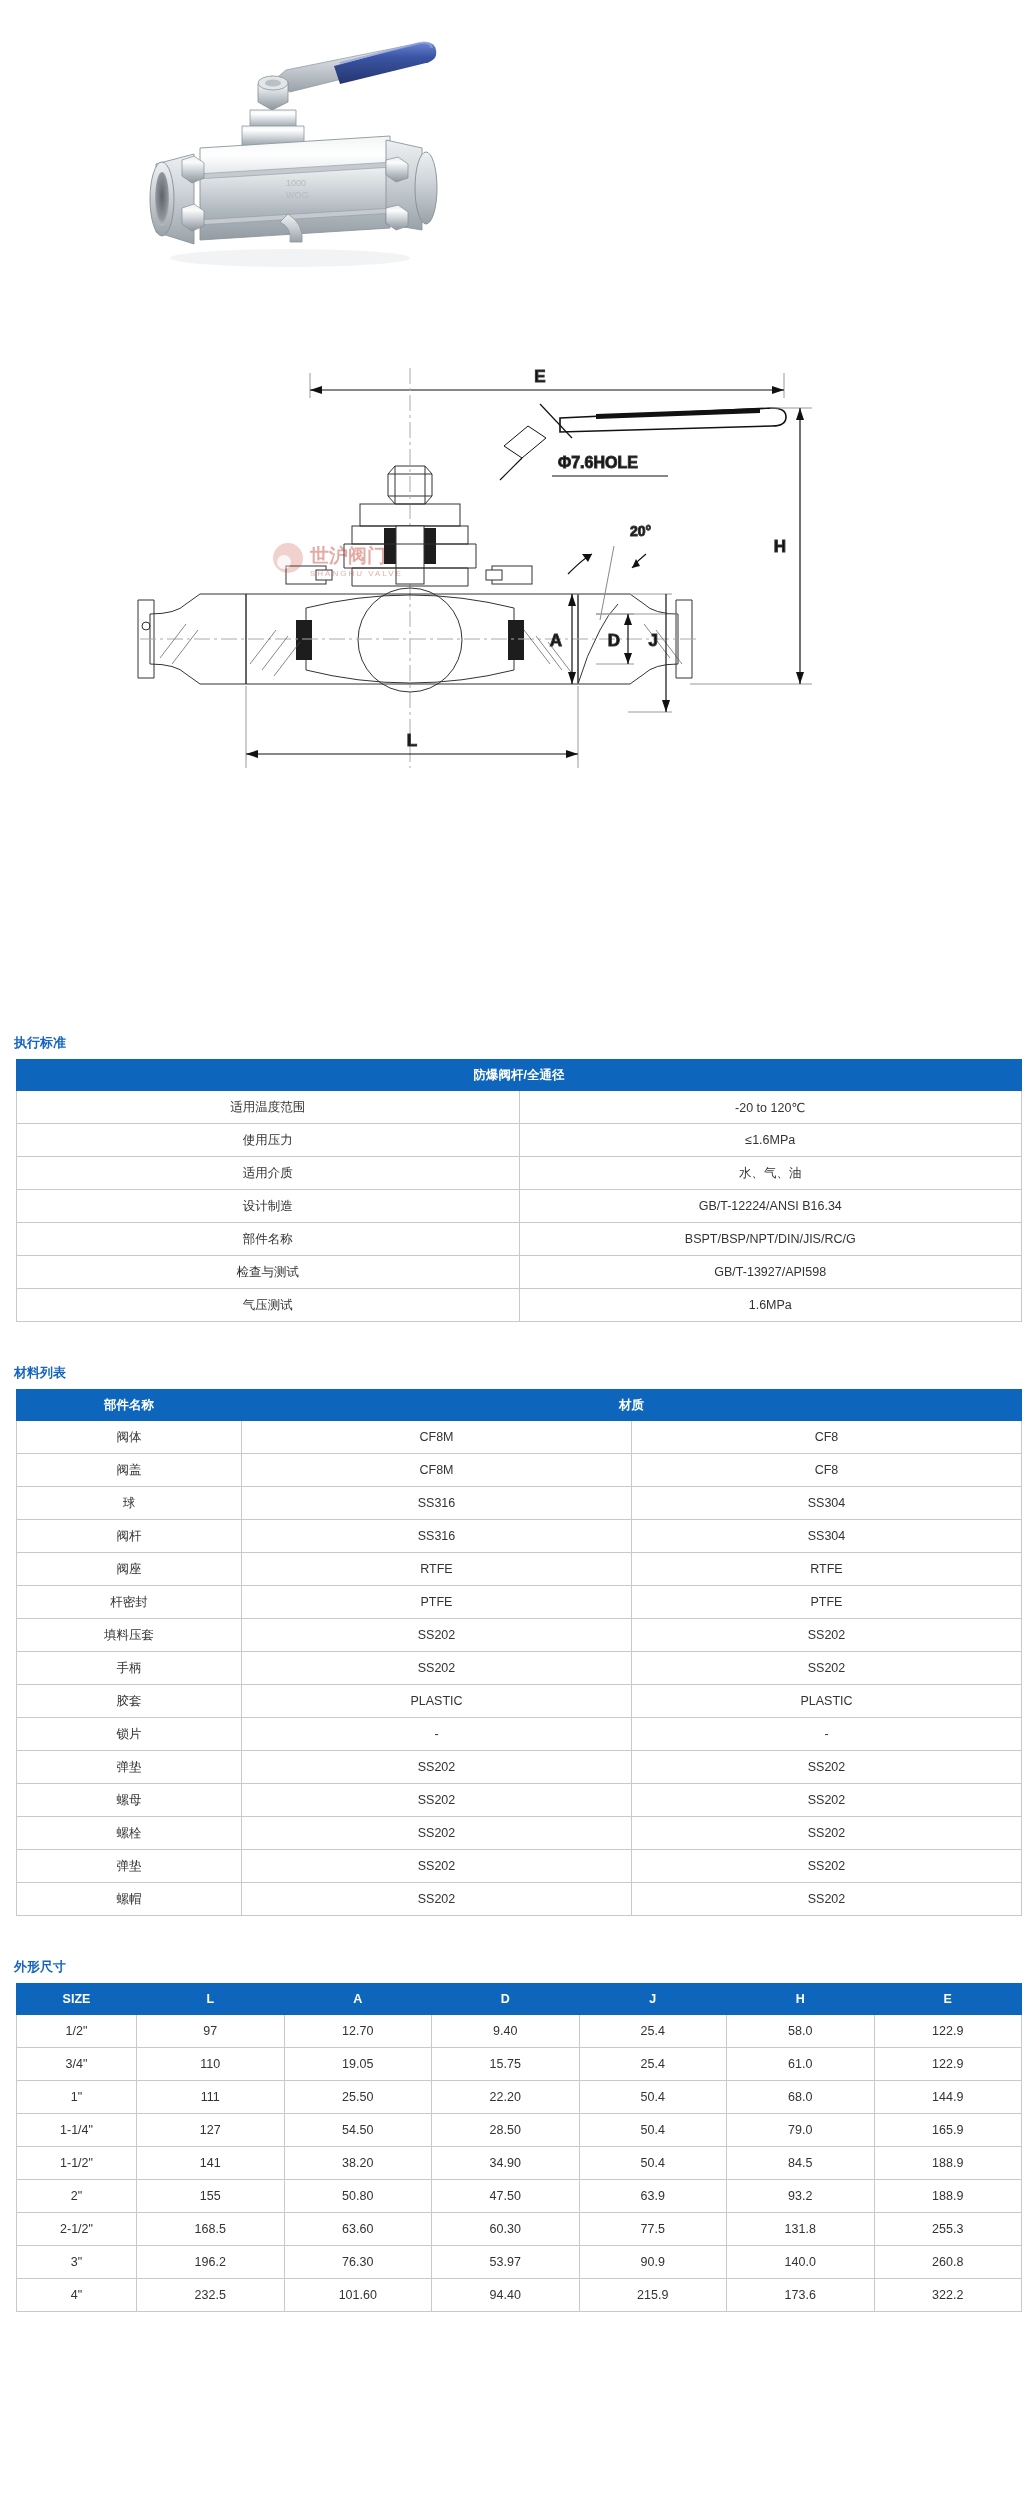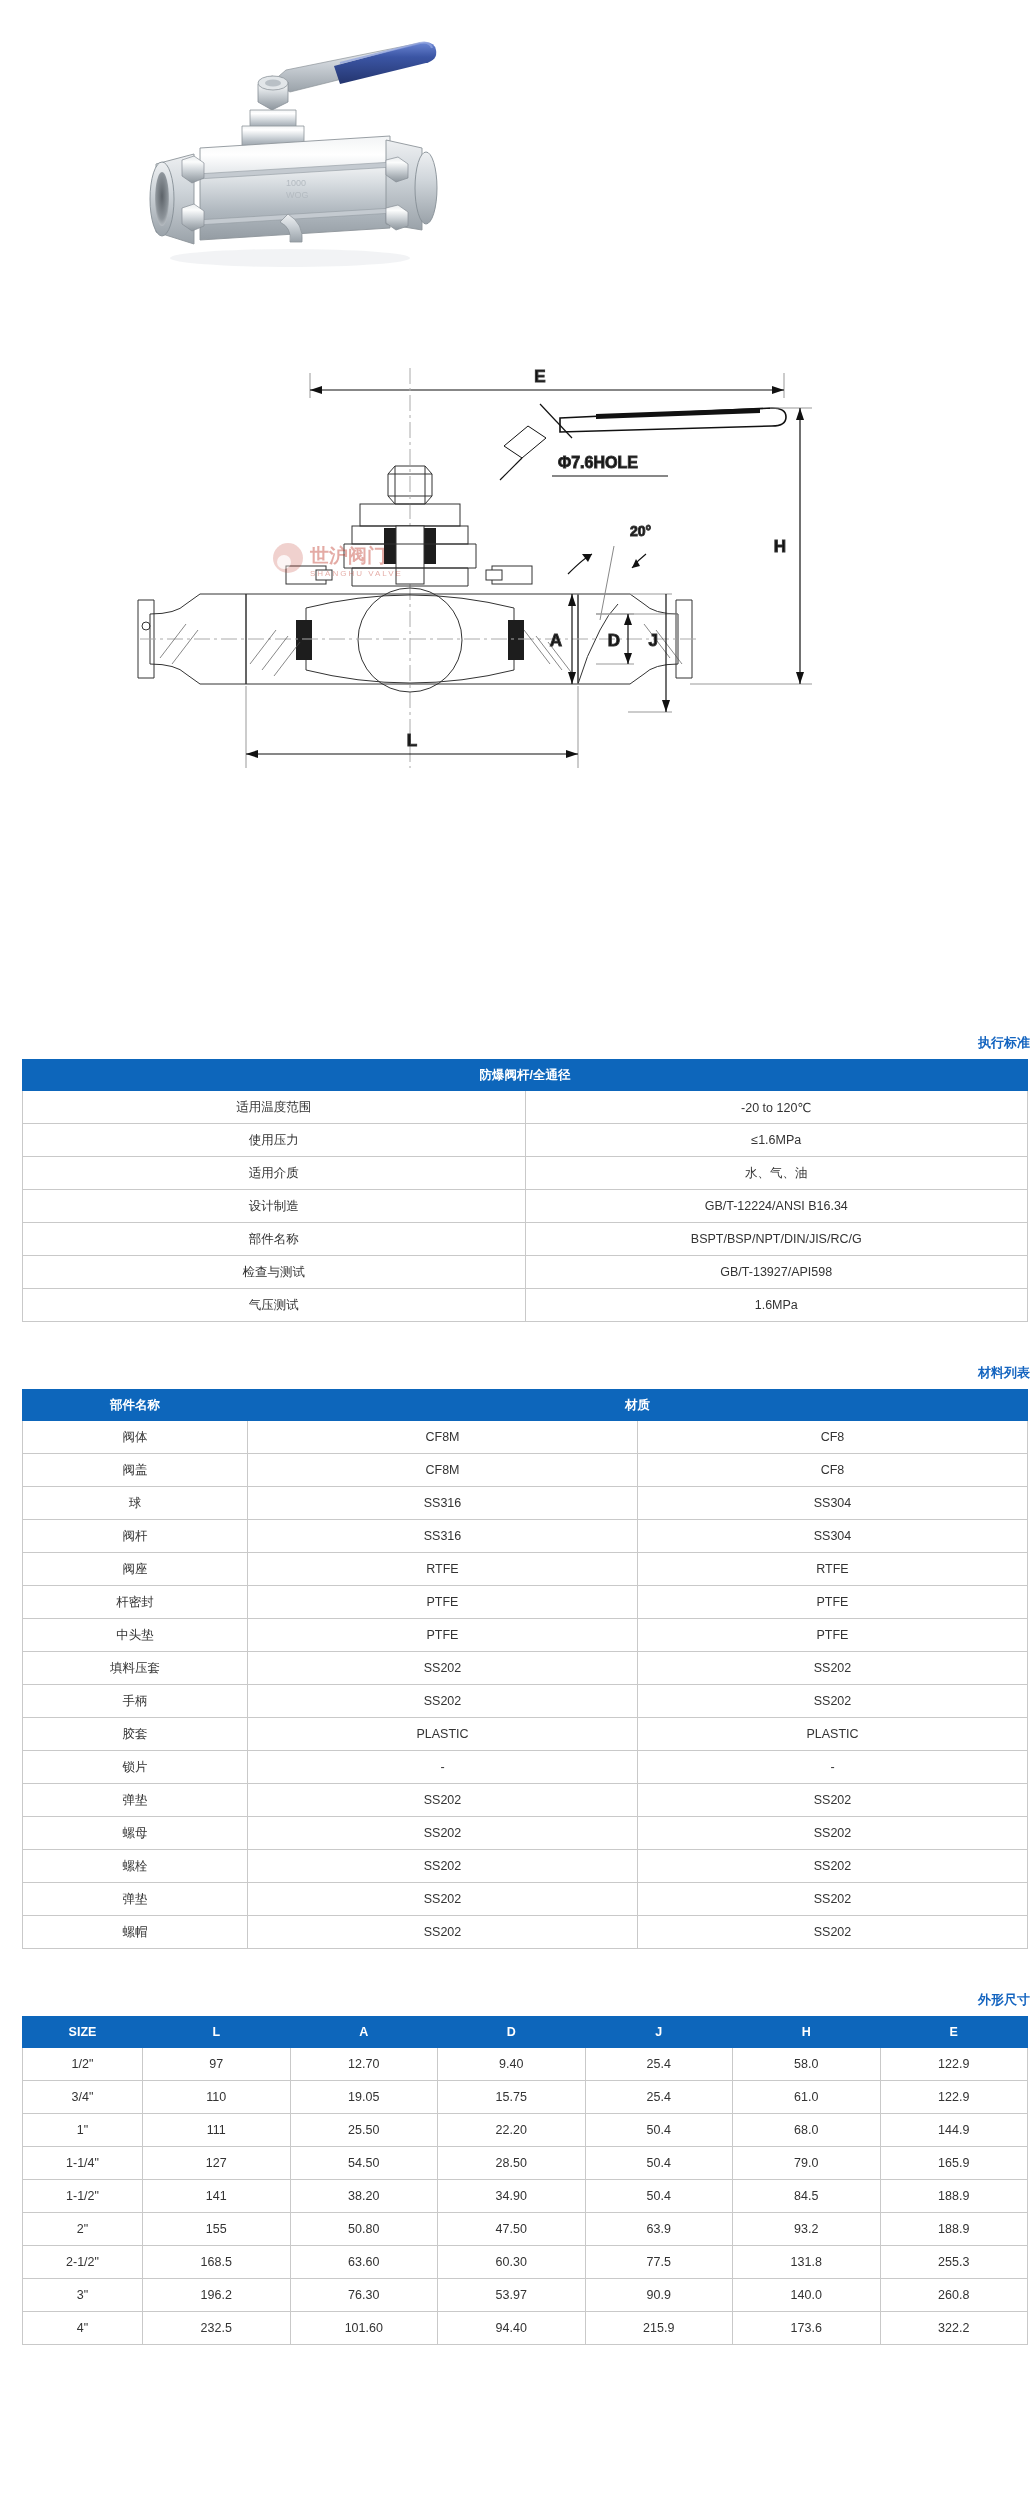--- a/index.html
+++ b/index.html
@@ -62,29 +62,28 @@
     font-weight: 700;
     fill: #111;
   }
 
   
   .section-title {
     color: #1565c0;
     font-size: 13px;
     font-weight: 700;
     padding: 0 0 7px 14px;
-    text-align: right;
   }
   .section-wrap { padding-top: 16px; }
 
   
   table.spec {
     border-collapse: collapse;
     width: 1006px;
-    margin: 0 0 0 22px;
+    margin: 0 0 0 16px;
     table-layout: fixed;
   }
   table.spec th,
   table.spec td {
     border: 1px solid #c9c9c9;
     text-align: center;
     font-size: 12.5px;
     color: #333;
     height: 32px;
     padding: 0 4px;
@@ -415,25 +414,20 @@
             <td>阀座</td>
             <td>RTFE</td>
             <td>RTFE</td>
           </tr>
           <tr>
             <td>杆密封</td>
             <td>PTFE</td>
             <td>PTFE</td>
           </tr>
           <tr>
-            <td>中头垫</td>
-            <td>PTFE</td>
-            <td>PTFE</td>
-          </tr>
-          <tr>
             <td>填料压套</td>
             <td>SS202</td>
             <td>SS202</td>
           </tr>
           <tr>
             <td>手柄</td>
             <td>SS202</td>
             <td>SS202</td>
           </tr>
           <tr>

